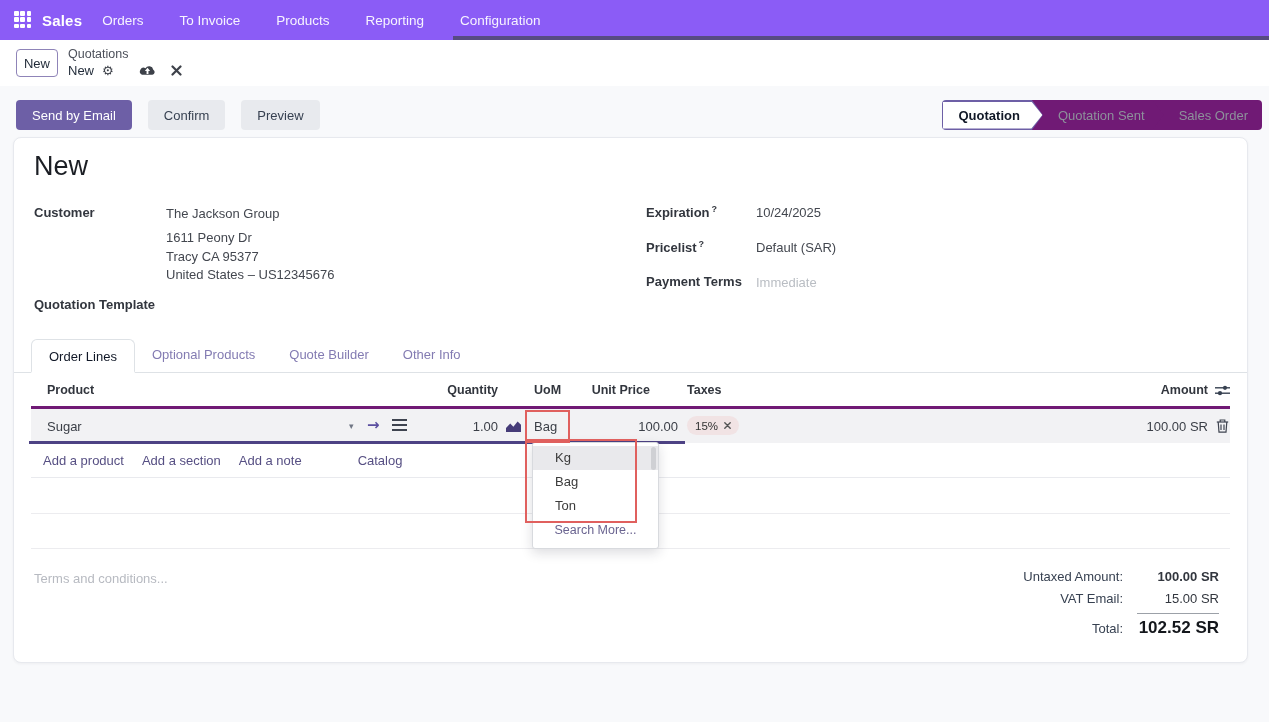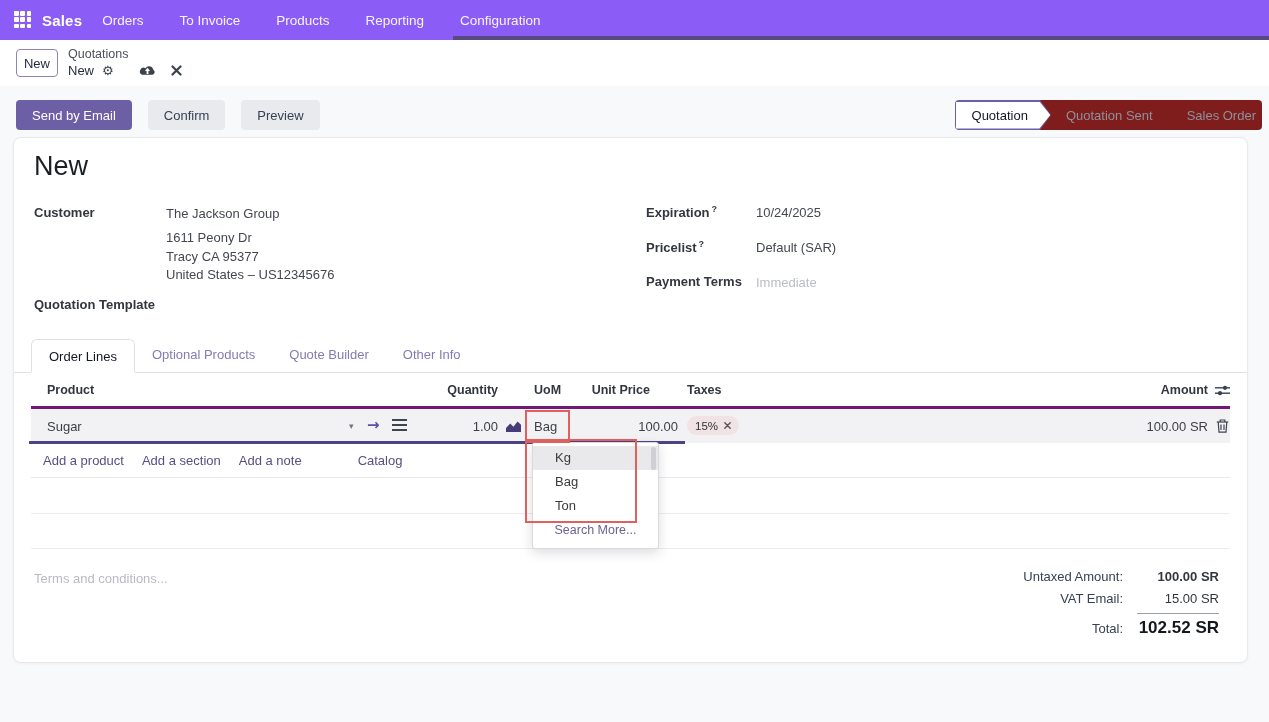--- a/index.html
+++ b/index.html
@@ -29,27 +29,27 @@
   
   .button-bar { position:absolute; top:95px; left:0; right:0; height:42px; }
   .btns { position:absolute; left:16px; top:5px; display:flex; gap:16px; }
   .btn { height:30px; border:none; border-radius:4px; font-size:13px; padding:0 16px; cursor:pointer; font-family:"Liberation Sans",sans-serif; }
   .btn-primary { background:#6d5fa6; color:#fff; }
   .btn-secondary { background:#e8eaee; color:#374151; }
 
   
   .statusbar { position:absolute; right:7px; top:5px; display:flex; }
   .step { height:30px; display:flex; align-items:center; font-size:13px; position:relative; cursor:pointer; }
-  .step-inactive { background:#7f1d1d; color:#8d919b; padding:0 20px 0 26px; margin-left:-12px;
+  .step-inactive { background:#701a75; color:#8d919b; padding:0 20px 0 26px; margin-left:-12px;
     clip-path:polygon(0 0, calc(100% - 11px) 0, 100% 50%, calc(100% - 11px) 100%, 0 100%, 11px 50%); }
-  .step-last { clip-path:polygon(0 0, 100% 0, 100% 100%, 0 100%, 11px 50%); padding-right:6px; border-radius:0 4px 4px 0; }
+  .step-last { clip-path:polygon(0 0, 100% 0, 100% 100%, 0 100%, 11px 50%); padding-right:14px; border-radius:0 4px 4px 0; }
   .step-active { background:#6d5fa6; clip-path:polygon(0 0, calc(100% - 11px) 0, 100% 50%, calc(100% - 11px) 100%, 0 100%); padding:0; border-radius:4px 0 0 4px; }
   .step-active .step-inner { position:absolute; inset:1.5px; background:#fff;
     clip-path:polygon(0 0, calc(100% - 11px) 0, 100% 50%, calc(100% - 11px) 100%, 0 100%); }
-  .step-active .step-label { position:relative; z-index:1; padding:0 24px 0 17px; font-weight:400; color:#111827; }
+  .step-active .step-label { position:relative; z-index:1; padding:0 24px 0 17px; font-weight:700; color:#111827; }
 
   
   .sheet { position:absolute; left:13px; top:137px; width:1235px; height:526px; background:#fff; border:1px solid #e7e9ee; border-radius:8px; box-shadow:0 1px 3px rgba(40,40,60,.05); }
   .sheet-title { position:absolute; left:20px; top:13px; font-size:27px; font-weight:500; color:#1b1e24; }
 
   .fld-label { position:absolute; font-size:13px; font-weight:700; color:#32363e; }
   .fld-label sup { font-size:9px; margin-left:2px; color:#32363e; }
   .fld-value { position:absolute; font-size:13px; color:#43474f; cursor:text; }
   .fld-placeholder { color:#b9bdc3; }
   .addr-line { line-height:18.5px; }

